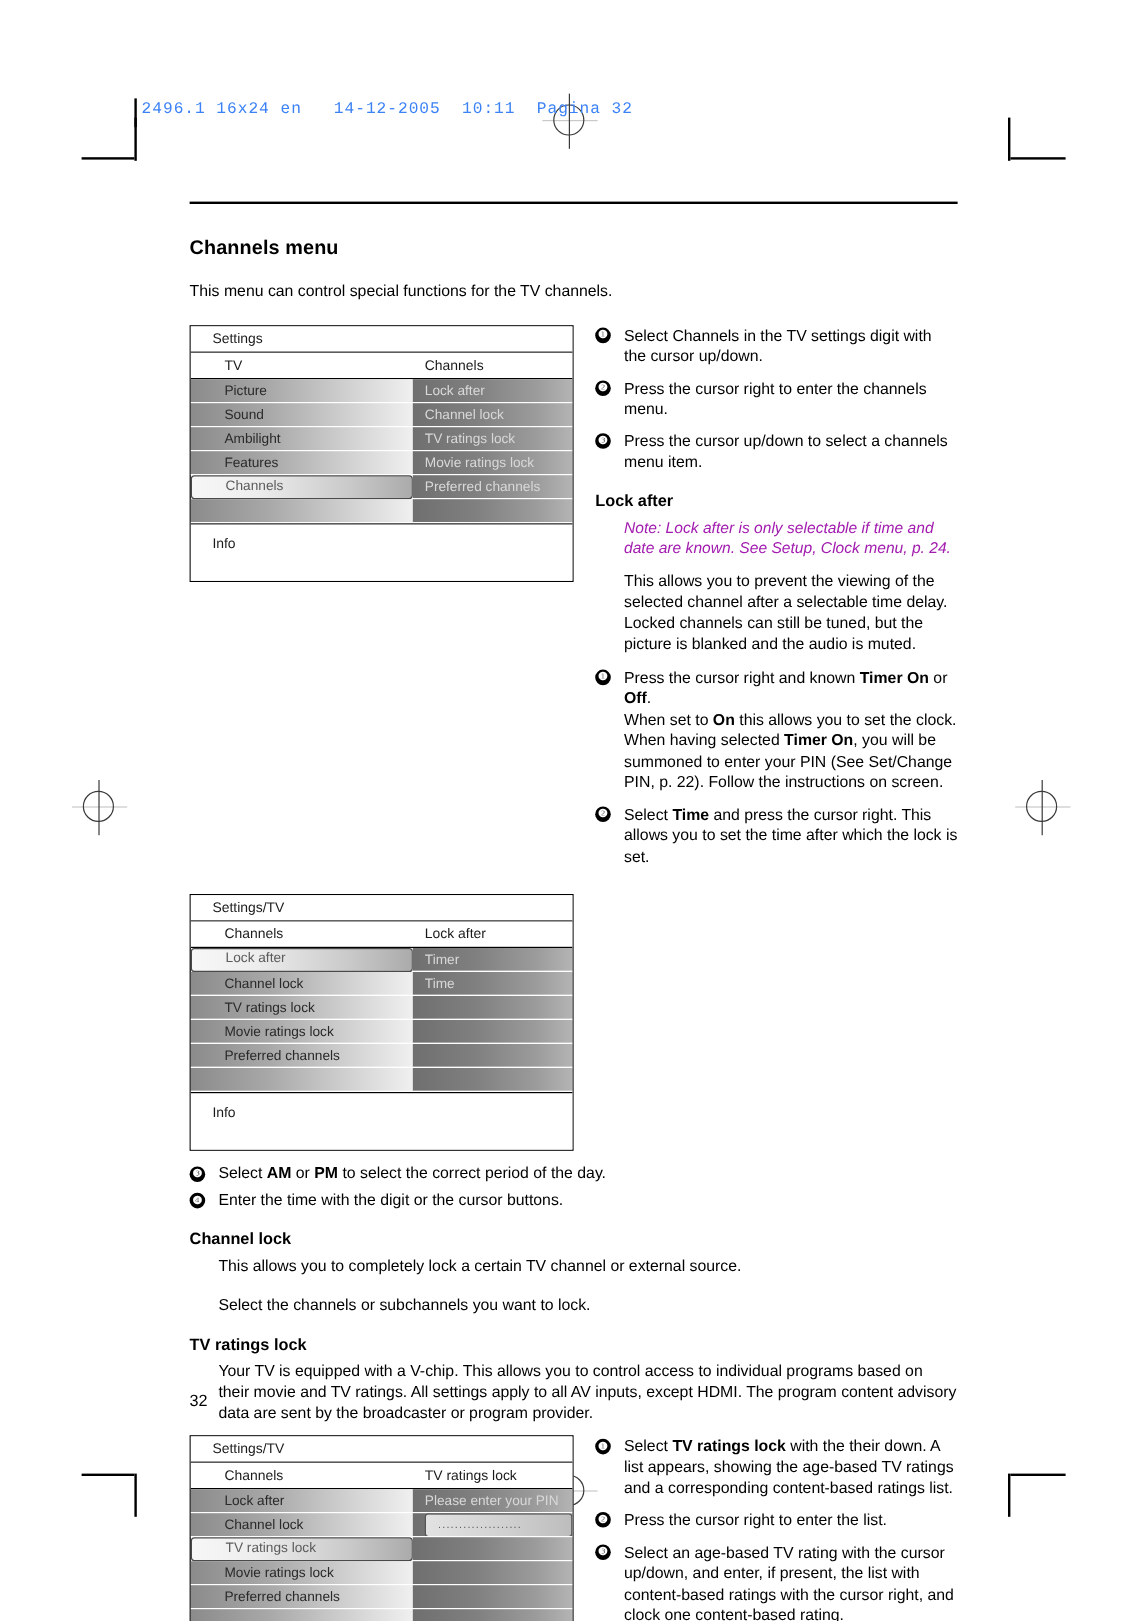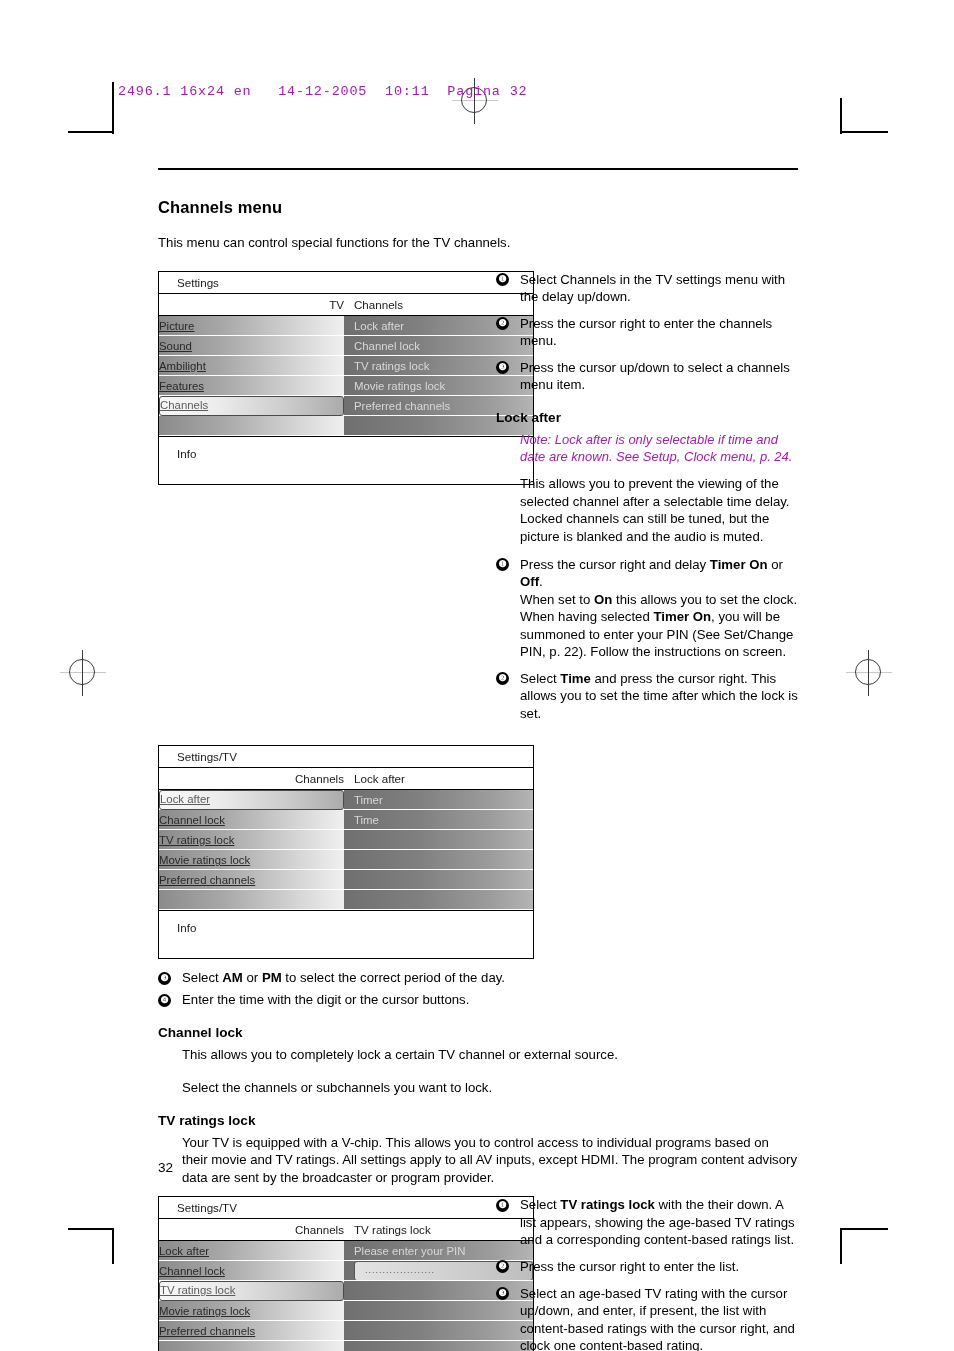--- a/index.html
+++ b/index.html
@@ -48,21 +48,21 @@
   }
 
   
   .slug {
     position: absolute;
     left: 118px;
     top: 84px;
     font-family: "Liberation Mono", monospace;
     font-size: 13.5px;
     letter-spacing: 0.8px;
-    color: #a21caf;
+    color: #3b82f6;
     white-space: pre;
   }
   .slug-rule {
     position: absolute;
     left: 112px;
     top: 82px;
     width: 1.6px;
     height: 24px;
     background: #000;
   }
@@ -96,21 +96,21 @@
   .row {
     display: flex;
     align-items: flex-start;
     gap: 16px;
   }
   .col-left  { width: 322px; flex: 0 0 322px; }
   .col-right { width: 302px; flex: 0 0 302px; }
 
   
   .osd {
-    width: 376px;
+    width: 320px;
     border: 1.3px solid #000;
     background: #ffffff;
     box-sizing: border-box;
     font-size: 11.4px;
     color: #1a1a1a;
   }
   .osd-title {
     height: 21px;
     line-height: 21px;
     padding-left: 18px;
@@ -123,21 +123,20 @@
     height: 21px;
     border-bottom: 1.1px solid #000;
     background: #fff;
   }
   .osd-cols-head .lh {
     width: 185px;
     line-height: 21px;
     padding-left: 28px;
     box-sizing: border-box;
     font-size: 11.6px;
-    text-align: right;
   }
   .osd-cols-head .rh {
     flex: 1;
     line-height: 21px;
     padding-left: 10px;
     box-sizing: border-box;
     font-size: 11.6px;
   }
   .osd-body { display: flex; }
   .osd-left  { width: 185px; }
@@ -147,22 +146,22 @@
     height: 20px;
     line-height: 20px;
     box-sizing: border-box;
     border-bottom: 1.1px solid #ffffff;
     white-space: nowrap;
     overflow: hidden;
   }
   
   .osd-left .mi {
     background: linear-gradient(to right, #8b8b8b 0%, #a8a8a8 35%, #d2d2d2 72%, #f0f0f0 100%);
+    padding-left: 28px;
     color: #2a2a2a;
-    text-decoration: underline;
   }
   .osd-left .mi.sel {
     background: linear-gradient(to right, #f7f7f7 0%, #ededed 30%, #c9c9c9 72%, #ababab 100%);
     border: 1.3px solid #4a4a4a;
     border-radius: 3px;
     line-height: 17px;
     color: #5c5c5c;
   }
   
   .osd-right .mi {
@@ -338,40 +337,40 @@
           </div>
         </div>
         <div class="osd-info">Info</div>
       </div>
     </div>
 
     <div class="col-right">
       <ol class="steps">
         <li>
           <span class="bullet-num">❶</span>
-          <span>Select Channels in the TV settings menu with the delay up/down.</span>
+          <span>Select Channels in the TV settings digit with the cursor up/down.</span>
         </li>
         <li>
           <span class="bullet-num">❷</span>
           <span>Press the cursor right to enter the channels menu.</span>
         </li>
         <li>
           <span class="bullet-num">❸</span>
           <span>Press the cursor up/down to select a channels menu item.</span>
         </li>
       </ol>
 
       <h2 class="sub">Lock after</h2>
       <p class="note">Note: Lock after is only selectable if time and date are known. See Setup, Clock menu, p. 24.</p>
       <p class="body">This allows you to prevent the viewing of the selected channel after a selectable time delay. Locked channels can still be tuned, but the picture is blanked and the audio is muted.</p>
 
       <ol class="steps">
         <li>
           <span class="bullet-num">❶</span>
-          <span class="cont"><span>Press the cursor right and delay </span><b>Timer On</b><span> or </span><b>Off</b><span>.</span><br><span>When set to </span><b>On</b><span> this allows you to set the clock.</span><br><span>When having selected </span><b>Timer On</b><span>, you will be summoned to enter your PIN (See Set/Change PIN, p. 22). Follow the instructions on screen.</span></span>
+          <span class="cont"><span>Press the cursor right and known </span><b>Timer On</b><span> or </span><b>Off</b><span>.</span><br><span>When set to </span><b>On</b><span> this allows you to set the clock.</span><br><span>When having selected </span><b>Timer On</b><span>, you will be summoned to enter your PIN (See Set/Change PIN, p. 22). Follow the instructions on screen.</span></span>
         </li>
         <li>
           <span class="bullet-num">❷</span>
           <span class="cont"><span>Select </span><b>Time</b><span> and press the cursor right. This allows you to set the time after which the lock is set.</span></span>
         </li>
       </ol>
     </div>
   </div>
 
   <div class="row" style="margin-top:14px;">

